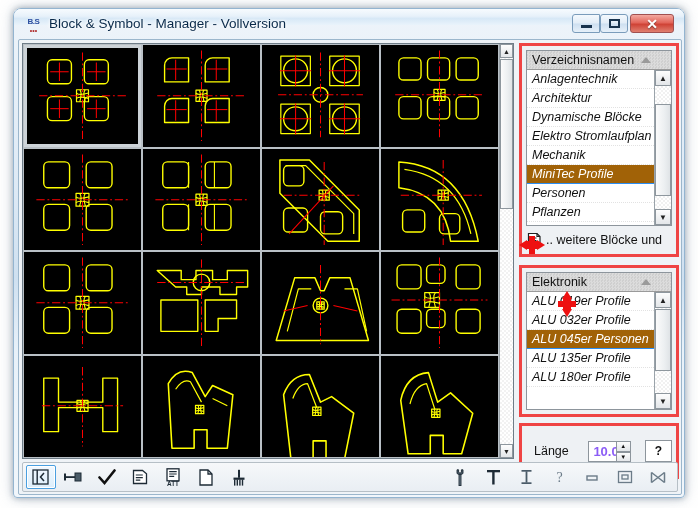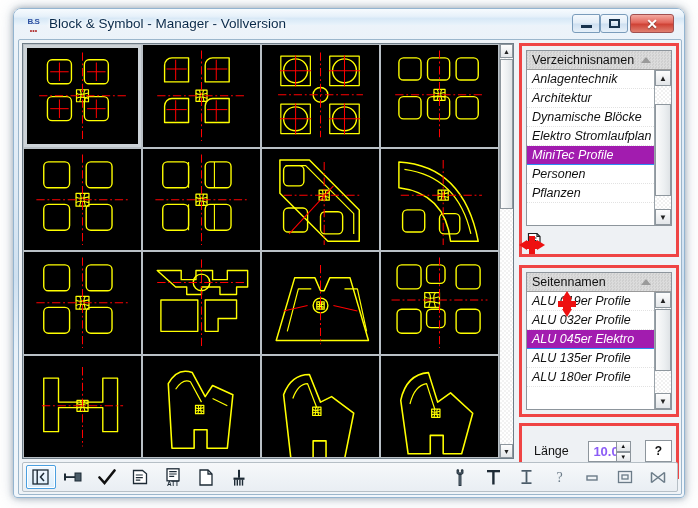--- a/index.html
+++ b/index.html
@@ -119,21 +119,21 @@
   .lb-head .sortmark {
     position:absolute; right:20px; top:6px; width:0;height:0;
     border-left:5px solid transparent;border-right:5px solid transparent;
     border-bottom:6px solid #9a9a9a;
   }
   .lb-items { position:absolute; left:0; top:19px; right:17px; bottom:0; overflow:hidden;font-style:italic;}
   .lb-item {
     height:19px; font-size:12.5px; color:#111; padding:2px 0 0 5px;
     white-space:nowrap; border-bottom:1px dotted #e2e2e2;
   }
-  .lb-item.sel { background:#a21caf; color:#fff; border-bottom:1px solid #2b8ef4; }
+  .lb-item.sel { background:#a16207; color:#fff; border-bottom:1px solid #2b8ef4; }
   .lb-sb {
     position:absolute; right:0; top:19px; width:17px; bottom:0;
     background: repeating-conic-gradient(#f1f1f1 0% 25%, #ffffff 0% 50%) 0 0/4px 4px;
     border-left:1px solid #9aa3aa;
   }
   .lb-sb .sb-arrow { width:16px; height:16px; font-size:8px;}
   .lb-sb .sb-thumb { width:16px; }
   
   #more-row {
     position:absolute; left:5px; right:5px; bottom:3px; height:22px;
@@ -482,49 +482,51 @@
         <div class="listbox" style="bottom:28px">
           <div class="lb-head">
             <span>Verzeichnisnamen</span>
             <span class="sortmark"></span>
           </div>
           <div class="lb-items" id="dir-items">
               <div class="lb-item"><span>Anlagentechnik</span></div>
               <div class="lb-item"><span>Architektur</span></div>
               <div class="lb-item"><span>Dynamische Blöcke</span></div>
               <div class="lb-item"><span>Elektro Stromlaufplan</span></div>
+              <div class="lb-item"><span>Mechanik</span></div>
               <div class="lb-item sel"><span>MiniTec Profile</span></div>
               <div class="lb-item"><span>Personen</span></div>
               <div class="lb-item"><span>Pflanzen</span></div>
             </div>
           <div class="lb-sb">
             <div class="sb-arrow" style="top:0">▲</div>
             <div class="sb-thumb" style="top:34px;height:92px"></div>
             <div class="sb-arrow" style="bottom:0">▼</div>
           </div>
         </div>
         <div id="more-row">
           <svg width="15" height="16" viewBox="0 0 15 16">
             <path d="M1.5 1.5h8.5l3 3v10H1.5z" fill="#fff" stroke="#222" stroke-width="1.2"></path>
             <path d="M10 1.5v3h3" fill="none" stroke="#222" stroke-width="1.2"></path>
             <path d="M3.5 6h6M3.5 8.5h6M3.5 11h4" stroke="#222" stroke-width="1"></path>
           </svg>
+          <span>.. weitere Blöcke und</span>
         </div>
       </div>
 
       <div class="panel" id="panel-pages">
         <div class="listbox">
           <div class="lb-head">
-            <span>Seitennamen</span>
+            <span>Elektronik</span>
             <span class="sortmark"></span>
           </div>
           <div class="lb-items" id="page-items">
               <div class="lb-item"><span>ALU 019er Profile</span></div>
               <div class="lb-item"><span>ALU 032er Profile</span></div>
-              <div class="lb-item sel"><span>ALU 045er Elektro</span></div>
+              <div class="lb-item sel"><span>ALU 045er Personen</span></div>
               <div class="lb-item"><span>ALU 135er Profile</span></div>
               <div class="lb-item"><span>ALU 180er Profile</span></div>
             </div>
           <div class="lb-sb">
             <div class="sb-arrow" style="top:0">▲</div>
             <div class="sb-thumb" style="top:17px;height:62px"></div>
             <div class="sb-arrow" style="bottom:0">▼</div>
           </div>
         </div>
       </div>

